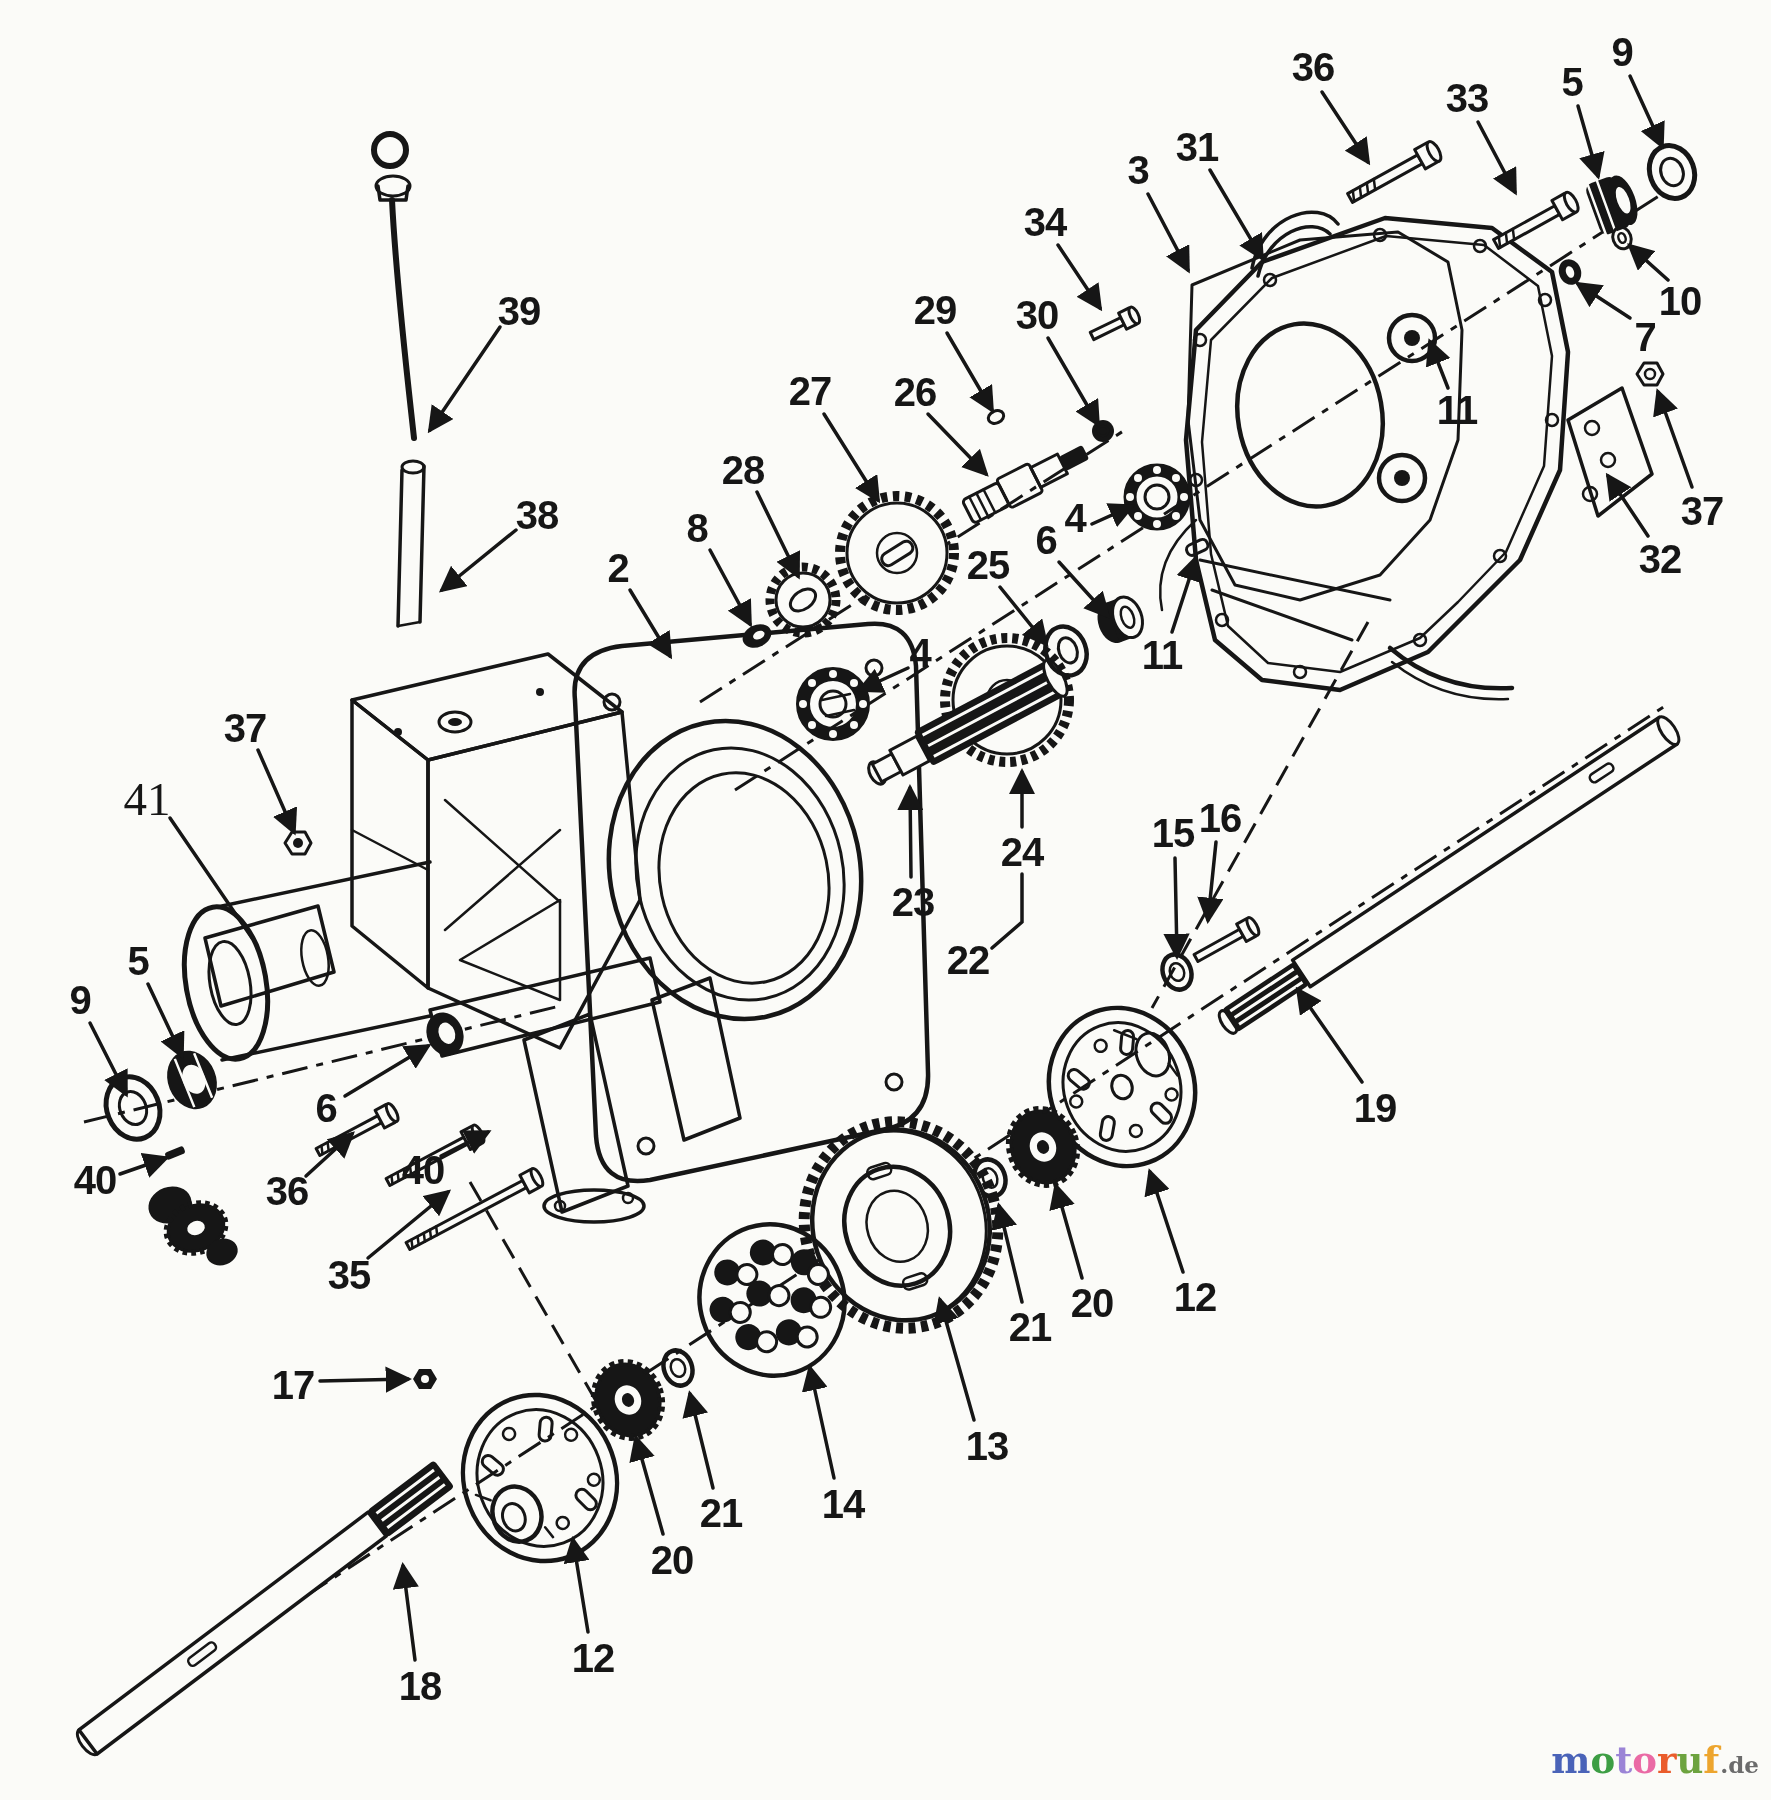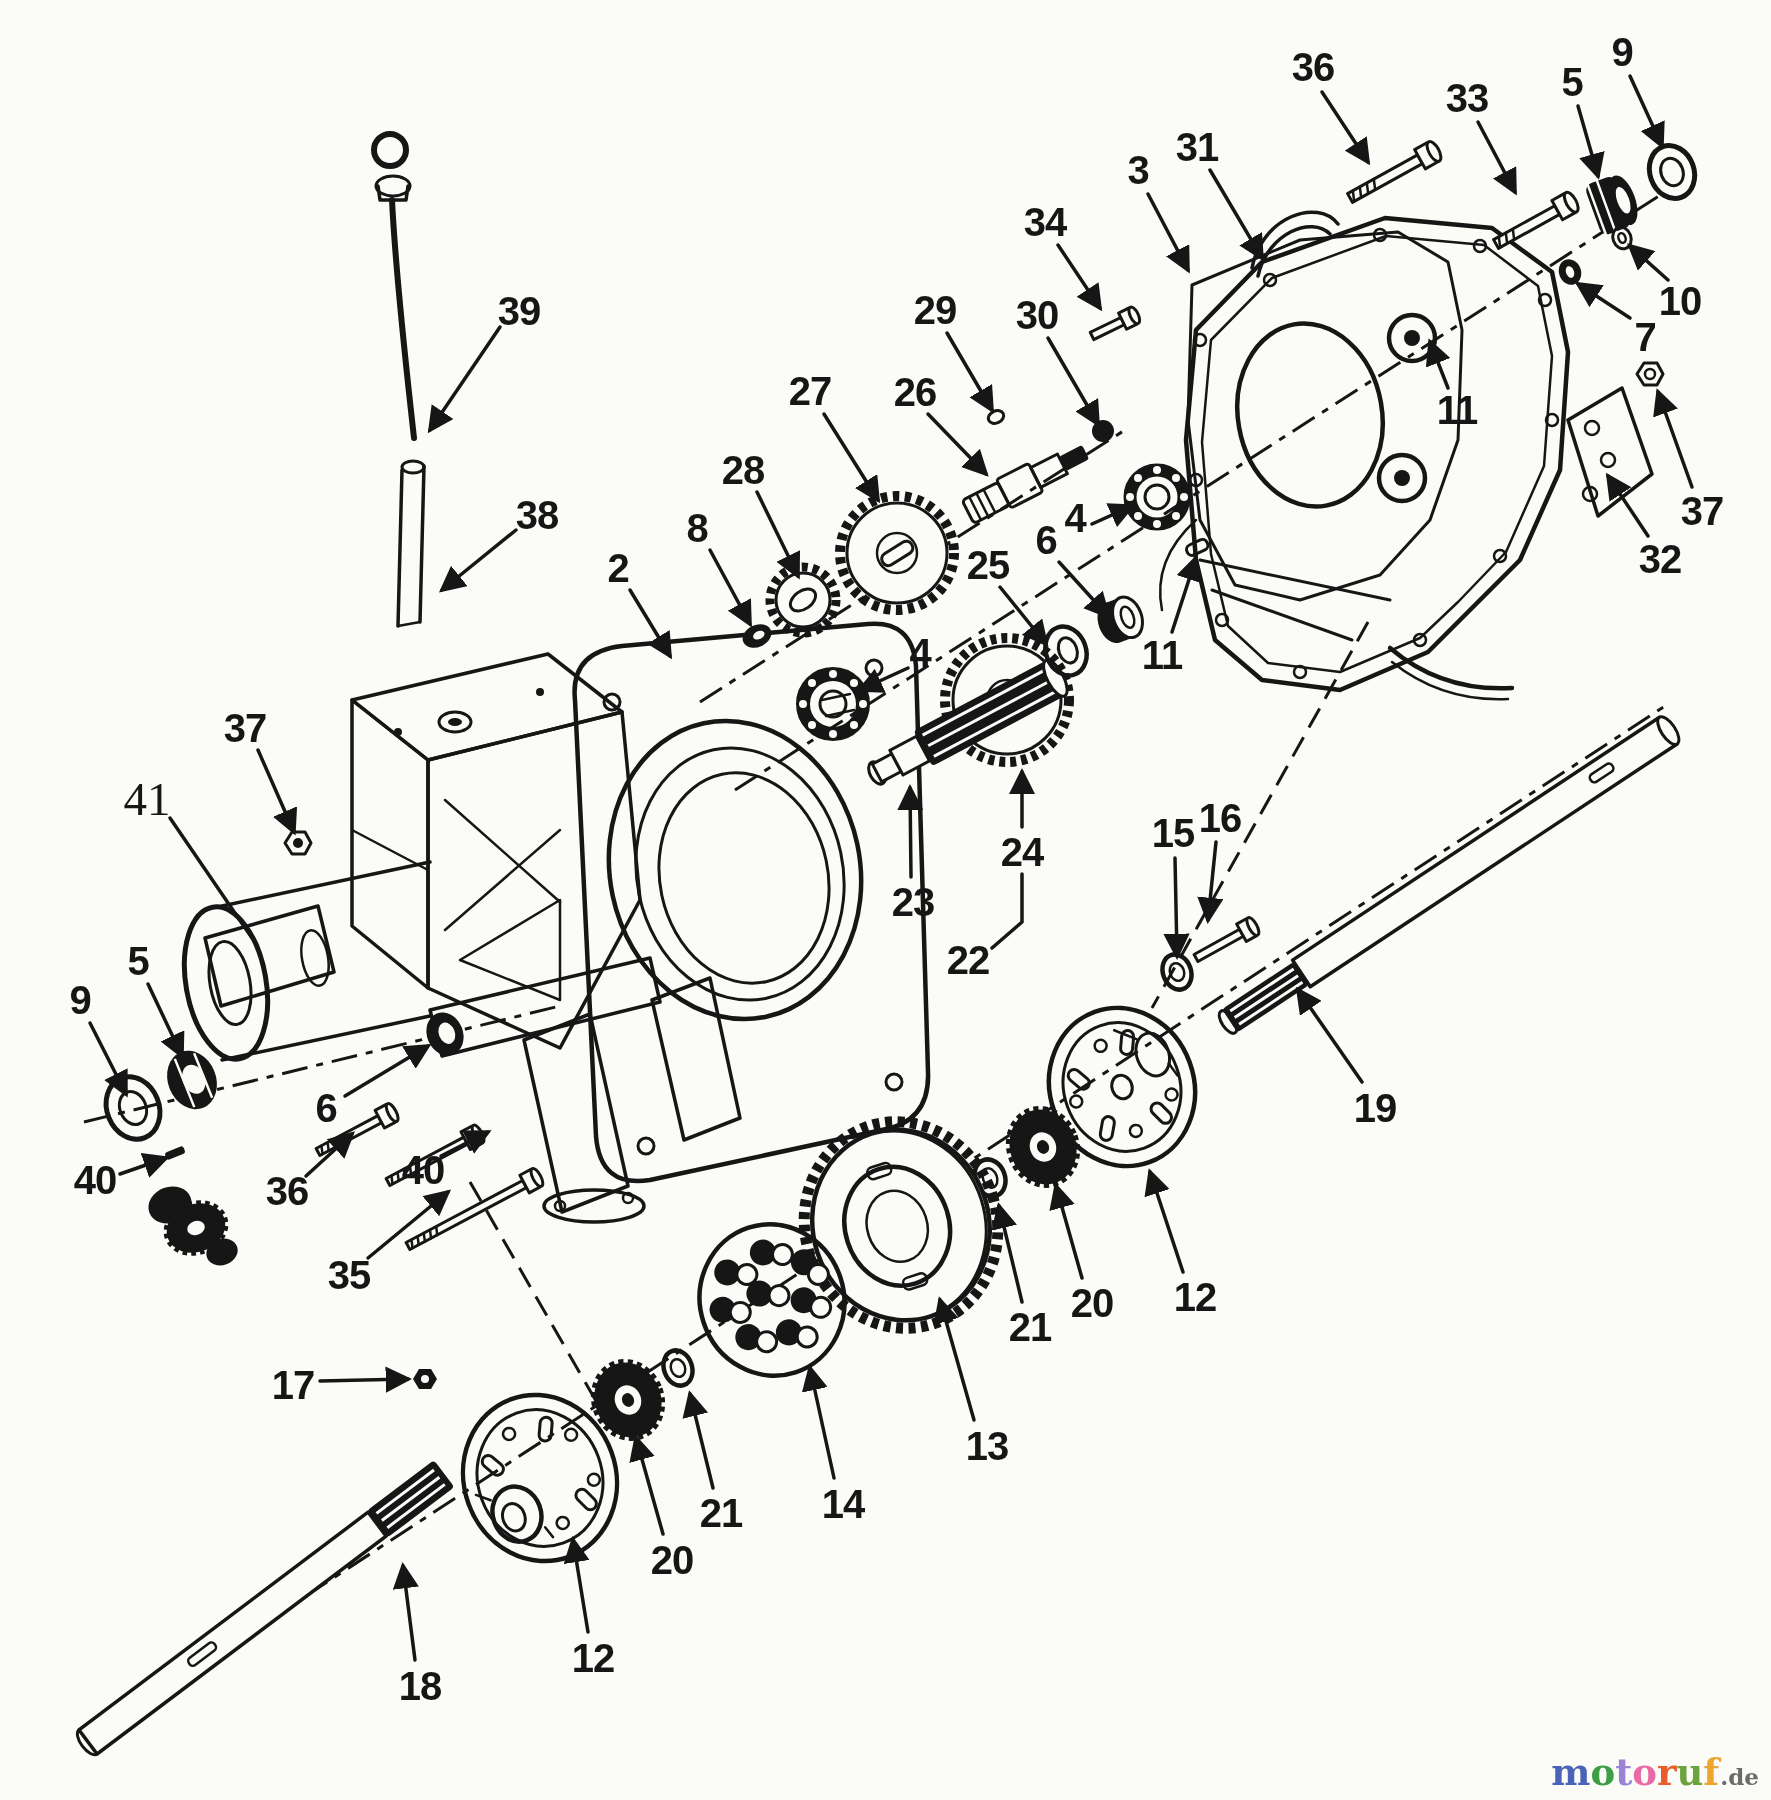--- a/index.html
+++ b/index.html
@@ -10,21 +10,21 @@
   .w2{stroke-width:2.5}.w3{stroke-width:3}.w45{stroke-width:4.5}.w5{stroke-width:5}.w6{stroke-width:6}
   .fill{fill:var(--ink,#161616);stroke:none}
   .bgf{fill:var(--bg,#fbfbf8)}
   .teeth{fill:none;stroke:var(--ink,#161616)}
   .lead{fill:none;stroke:var(--ink,#161616);stroke-width:3.5;stroke-linecap:round}
   .axis{fill:none;stroke:var(--ink,#161616);stroke-width:3;stroke-dasharray:26 9 7 9}
   .dash{fill:none;stroke:var(--ink,#161616);stroke-width:3;stroke-dasharray:22 11}
   .lbl{font:700 40px "Liberation Sans",sans-serif;fill:var(--ink,#161616);
        text-anchor:middle;dominant-baseline:central;letter-spacing:-1px}
   .lbl.serif{font:400 47px "Liberation Serif",serif;letter-spacing:0}
-  .watermark{position:absolute;right:12px;bottom:6px;font:700 37px "DejaVu Serif",serif;
+  .watermark{position:absolute;right:12px;bottom:18px;font:700 37px "DejaVu Serif",serif;
              white-space:nowrap;user-select:none}
   .watermark .wm-suffix{font-size:23px;margin-left:1px}
 </style>
 </head>
 <body>
 
 <div class="stage" style="--ink: #161616; --bg: #fbfbf8;">
 <svg viewBox="0 0 1771 1800" width="1771" height="1800">
   <defs>
     <marker id="arrow" viewBox="0 0 10 10" refX="8.5" refY="5" markerWidth="7.5" markerHeight="7.5" orient="auto-start-reverse" markerUnits="strokeWidth">

